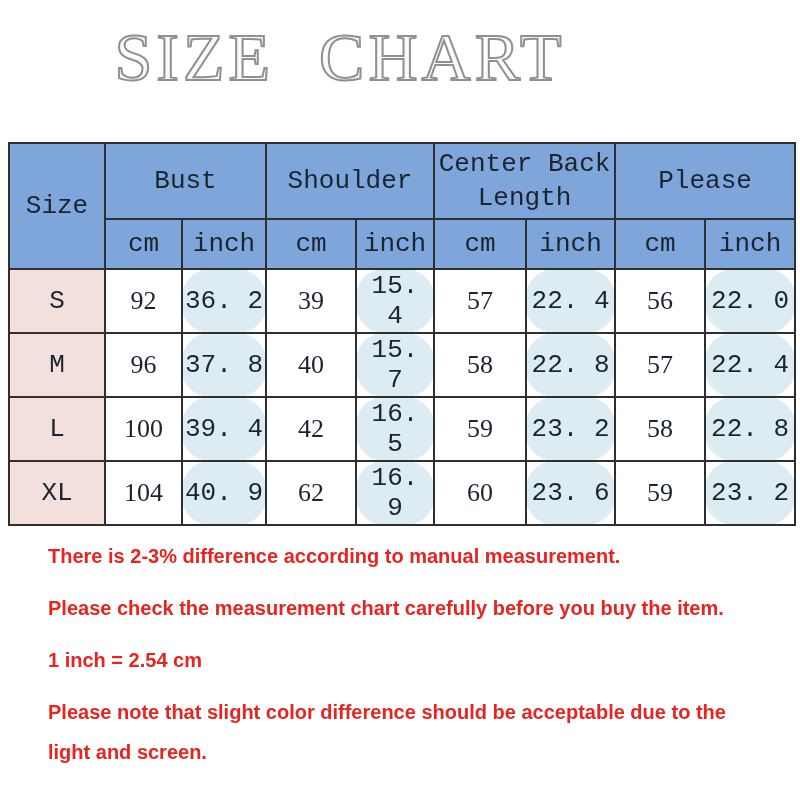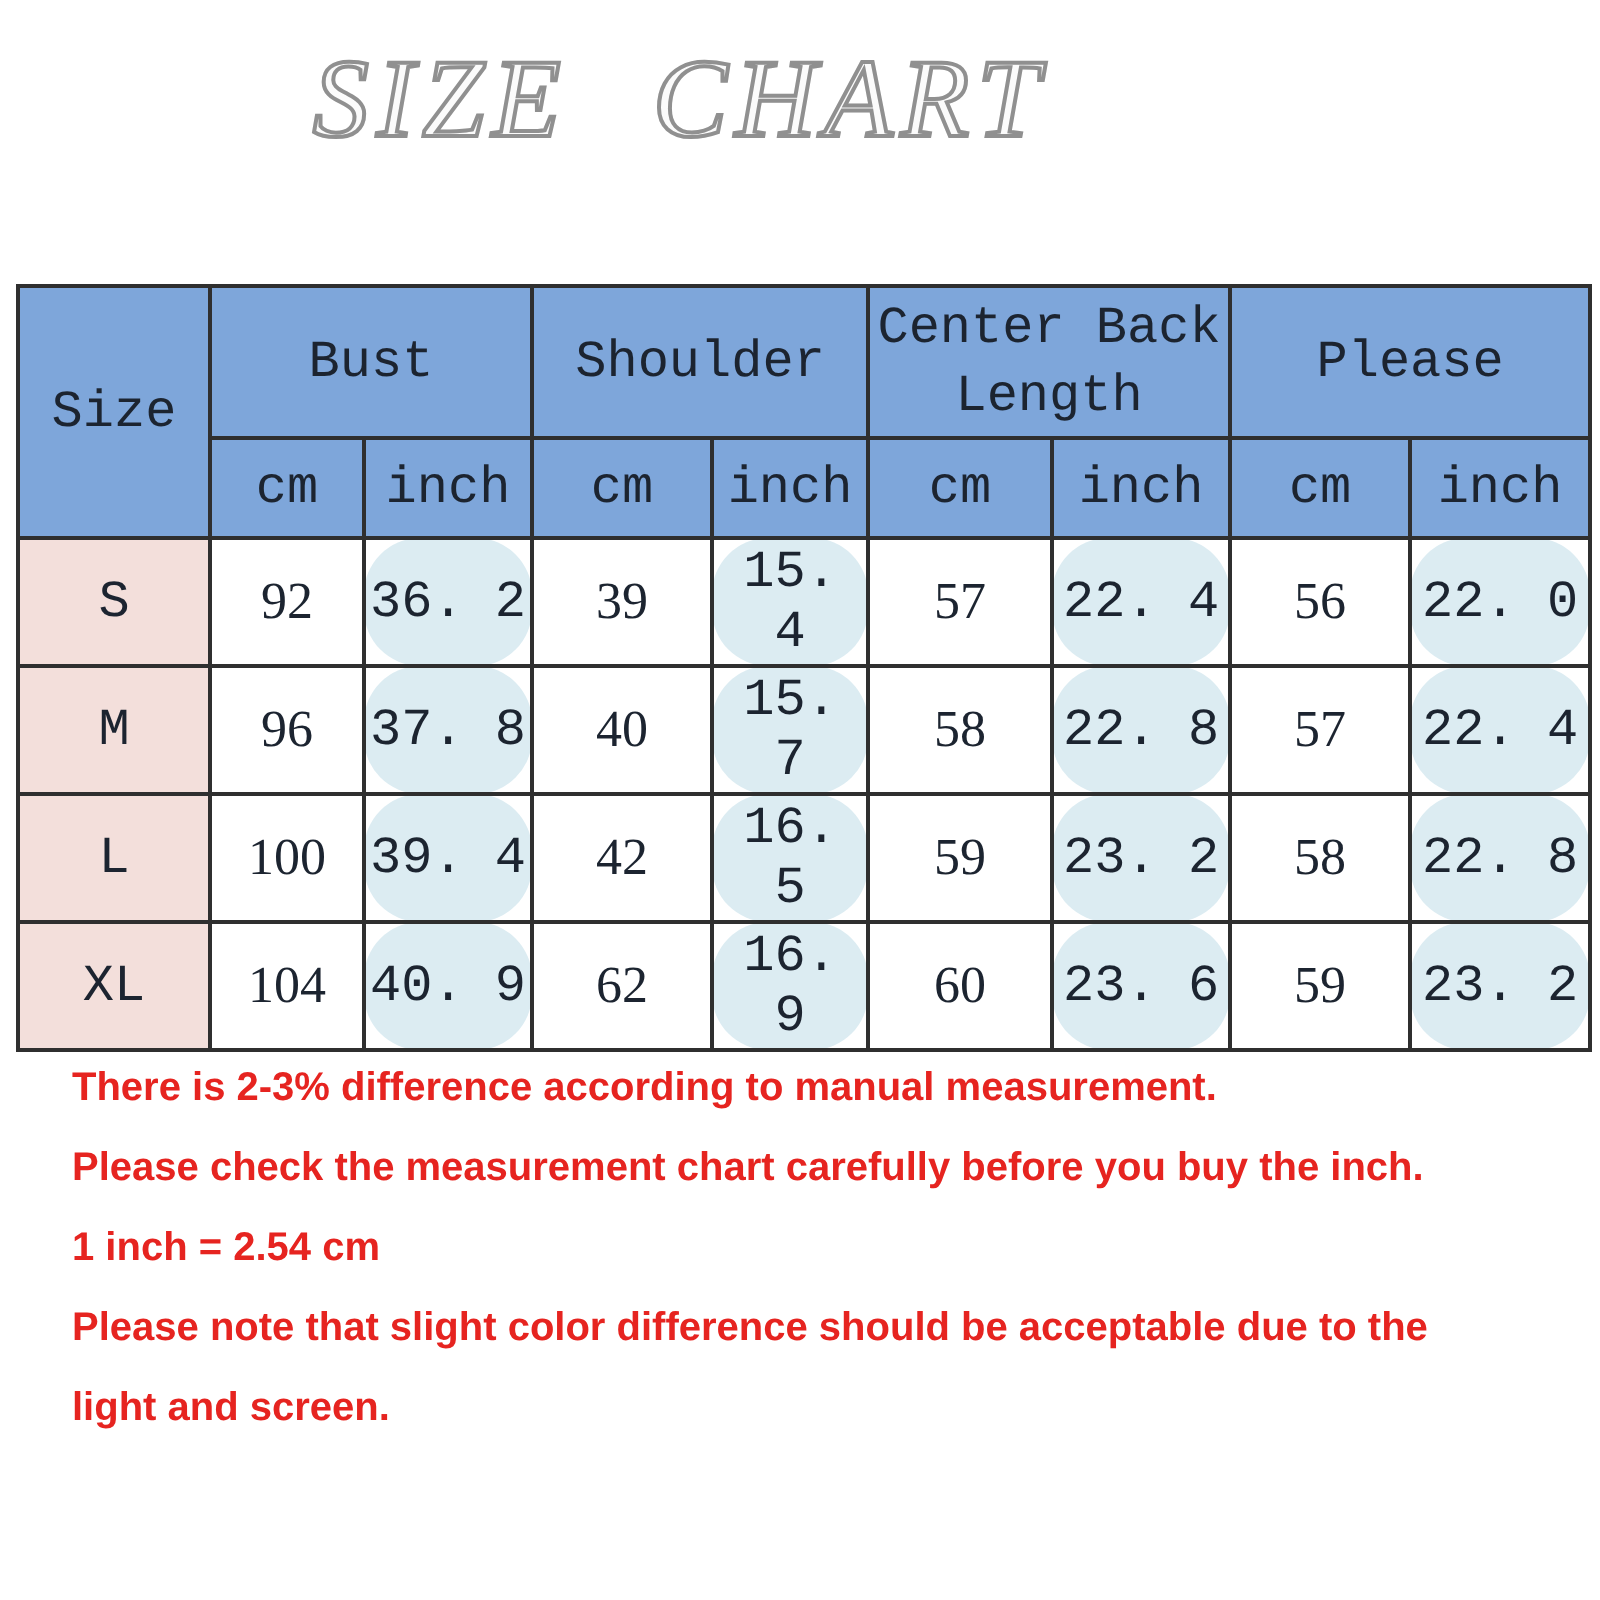--- a/index.html
+++ b/index.html
@@ -4,24 +4,23 @@
 <style>
   html,body{margin:0;padding:0;background:#ffffff;}
   .page{
     position:relative;width:800px;height:800px;background:#ffffff;
     overflow:hidden;font-family:"Liberation Sans",sans-serif;
   }
   
   .title{
     position:absolute;top:18px;left:0;width:680px;text-align:center;
     font-family:"Liberation Serif",serif;
-    font-size:56px;font-weight:400;letter-spacing:4px;word-spacing:24px;
+    font-size:68px;font-weight:400;letter-spacing:4px;word-spacing:24px;
     color:#fbfbfb;-webkit-text-stroke:2px var(--title_gray,#909090);
     text-shadow:0 0 1px var(--title_gray,#909090);
-    font-style:italic;
   }
   
   table.sizechart{
     position:absolute;left:8px;top:142px;width:786px;
     border-collapse:collapse;table-layout:fixed;
     font-family:"Liberation Mono",monospace;
     color:var(--table_text,#1c2430);
   }
   table.sizechart th,table.sizechart td{
     border:2px solid var(--border,#2f2f2f);
@@ -35,21 +34,21 @@
   .pink{background:var(--row_pink,#f3dfdb);}
   .w{background:#ffffff;font-family:Liberation Serif, serif;}
   .b{background:var(--cell_blue,#dcecf2);border-radius:28px;}
   th.grp{line-height:34px;}
   
   .notes{
     position:absolute;left:36px;top:524px;width:730px;
     color:var(--note_red,#e62420);
     font-size:20px;font-weight:700;line-height:40px;
   }
-  .notes p{margin:0;white-space:pre-line;}
+  .notes p{margin:12px;white-space:pre-line;}
 </style>
 </head>
 <body>
 
 <div class="page">
 
   <div class="title">SIZE CHART</div>
 
   <table class="sizechart">
     <colgroup>
@@ -124,19 +123,19 @@
       <td class="w">60</td>
       <td class="b">23. 6</td>
       <td class="w">59</td>
       <td class="b">23. 2</td>
     </tr>
   </tbody>
     </table>
 
   <div class="notes">
     <p>There is 2-3% difference according to manual measurement.</p>
-    <p>Please check the measurement chart carefully before you buy the inch.</p>
+    <p>Please check the measurement chart carefully before you buy the item.</p>
     <p>1 inch = 2.54 cm</p>
     <p>Please note that slight color difference should be acceptable due to the
 light and screen.</p>
   </div>
 
 </div>
 
 </body></html>

